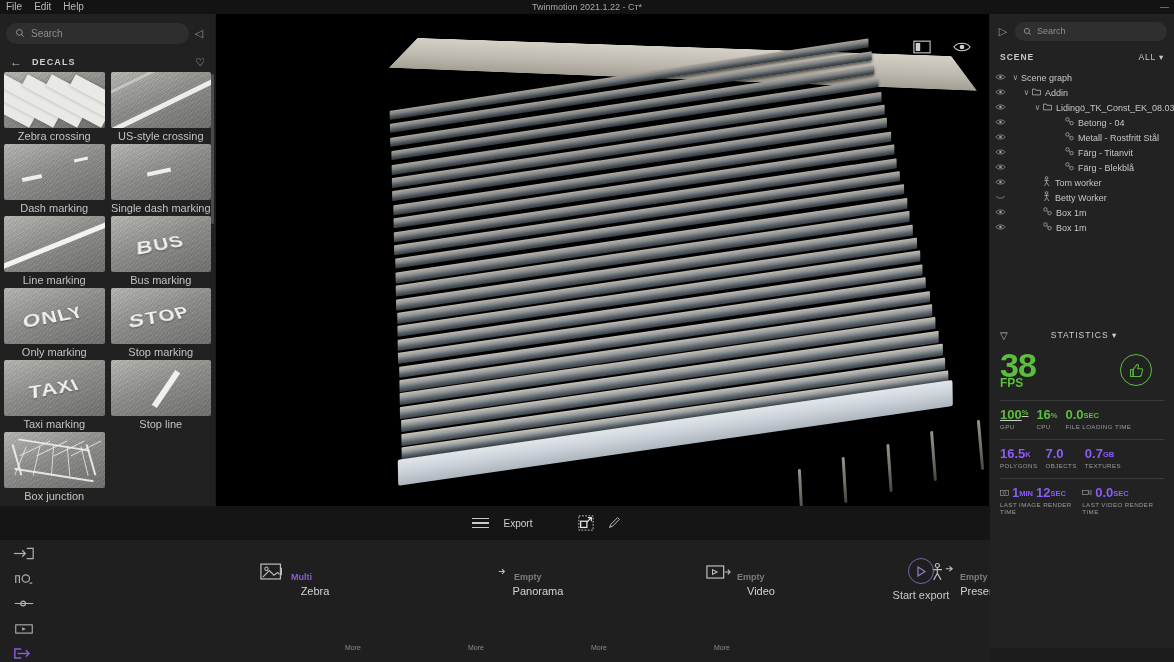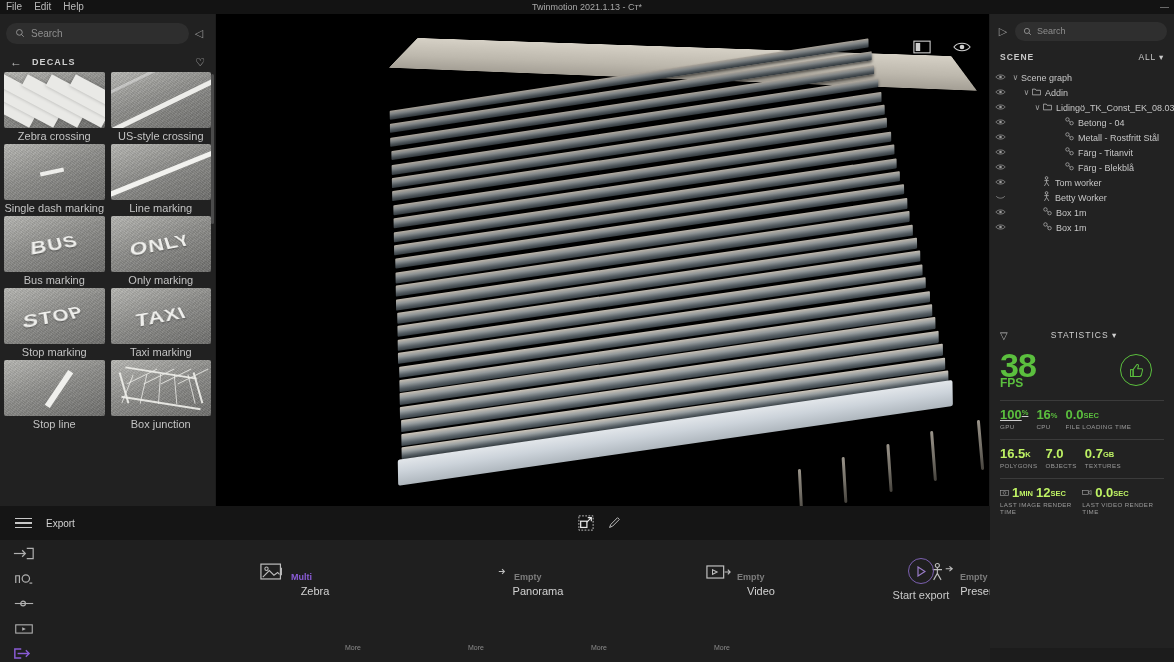--- a/index.html
+++ b/index.html
@@ -87,21 +87,21 @@
   .d-box i { position:absolute; background:rgba(240,240,235,.9); }
 
   .lib-scroll {
     position: absolute; right: 1px; top: 2px; width: 3px; height: 150px;
     background: #4a4a4a; border-radius: 2px;
   }
 
   
   .exportbar {
     position: absolute; top: 506px; left: 0; width: 990px; height: 34px;
-    background: #151515; display: flex; align-items: center;
+    background: #151515; display: flex; align-items: center; justify-content: center;
   }
   .hamburger { width: 46px; display: flex; flex-direction: column; gap: 3px; align-items: center; }
   .hamburger b { display:block; width:17px; height:1.5px; background:#c8c8c8; }
   .export-label { font-size: 10px; color: #d2d2d2; }
   .media-tools { position:absolute; left:578px; display:flex; gap:12px; align-items:center; }
   .mt-icon { width:16px; height:16px; position:relative; }
 
   
   .viewport {
     position: absolute; top: 14px; left: 216px; width: 773px; height: 492px;
@@ -175,21 +175,21 @@
     width:32px; height:32px; border-radius:50%; border:1.5px solid #5bbf3e;
     margin-left:auto; margin-right:12px; display:flex; align-items:center; justify-content:center;
   }
   .hr { height:1px; background:#3b3b3b; margin:4px 0; }
   .srow { display:flex; padding:3px 0 5px; }
   .scol { padding-right:8px; }
   .sval { font-size:13px; font-weight:bold; line-height:14px; }
   .sunit { font-size:7.5px; font-weight:bold; }
   .slbl { font-size:6.2px; letter-spacing:.4px; color:#9b9b9b; margin-top:1px; }
   .green .sval, .green .sunit { color:#5bbf3e; }
-  .white .sval, .white .sunit { color:#bef264; }
+  .white .sval, .white .sunit { color:#8b5cf6; }
   .rowicon { font-size:8px; color:#9b9b9b; margin-right:3px; }
 
   
   .bottom {
     position:absolute; left:0; top:540px; width:990px; height:122px; background:#1f1f1f;
   }
   .leftrail {
     position:absolute; left:0; top:0; width:47px; height:122px;
     display:flex; flex-direction:column; align-items:center; padding-top:6px; gap:11px;
   }
@@ -226,21 +226,21 @@
 <body>
 
 <div class="app">
 
   <div class="titlebar">
     <div class="menus">
       <div class="menu-item">File</div>
       <div class="menu-item">Edit</div>
       <div class="menu-item">Help</div>
     </div>
-    <div class="title-center">Twinmotion 2021.1.13 - Ст*</div>
+    <div class="title-center">Twinmotion 2021.1.22 - Ст*</div>
     <div class="win-ctl">—</div>
   </div>
 
   <div class="library">
     <div class="lib-searchrow">
       <div class="search-pill">
         <svg width="10" height="10" viewBox="0 0 16 16">
           <circle cx="7" cy="7" r="4.6" fill="none" stroke="#9a9a9a" stroke-width="1.4"></circle>
           <line x1="10.4" y1="10.4" x2="14" y2="14" stroke="#9a9a9a" stroke-width="1.4"></line>
         </svg>
@@ -273,20 +273,30 @@
           </div>
           <div class="cell">
             <div class="thumb">
               <div class="noise"></div>
               <div class="d-us">
                 <i class="b"></i>
                 <i></i>
               </div>
             </div>
             <div class="cap">US-style crossing</div>
+          </div>
+          <div class="cell">
+            <div class="thumb">
+              <div class="noise"></div>
+              <div class="d-dash">
+                <i style="left:18px;top:32px;"></i>
+                <i style="left:70px;top:14px;width:14px;height:3px;"></i>
+              </div>
+            </div>
+            <div class="cap">Dash marking</div>
           </div>
           <div class="cell">
             <div class="thumb">
               <div class="noise"></div>
               <div class="d-dash">
                 <i style="left:36px;top:26px;width:24px;"></i>
               </div>
             </div>
             <div class="cap">Single dash marking</div>
           </div>

